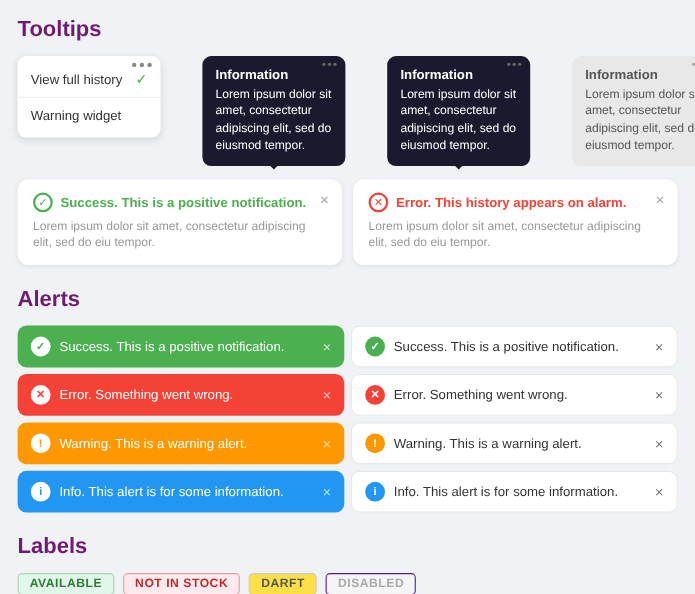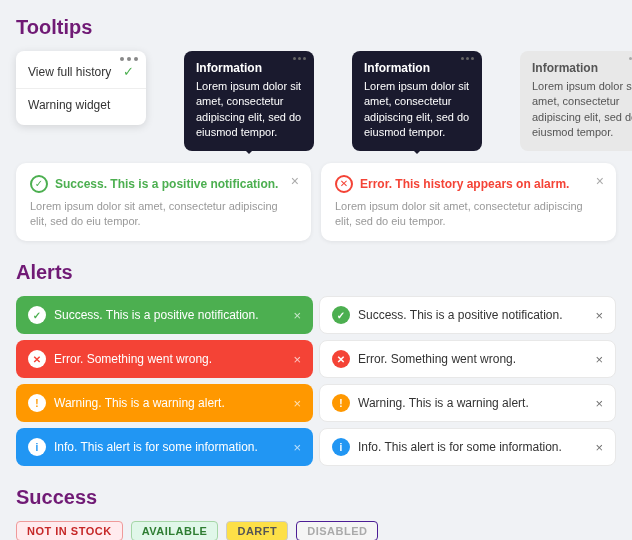--- a/index.html
+++ b/index.html
@@ -459,20 +459,20 @@
     <div class="alert-item alert-info-outline">
       <div class="alert-icon">i</div>
       <span class="alert-text">Info. This alert is for some information.</span>
       <span class="alert-close">×</span>
     </div>
 
   </div>
 </section>
 
 <section class="labels-section">
-  <h2 class="section-title">Success</h2>
+  <h2 class="section-title">Labels</h2>
   <div class="labels-row">
+    <span class="label-tag label-available">AVAILABLE</span>
     <span class="label-tag label-not-in-stock">NOT IN STOCK</span>
-    <span class="label-tag label-available">AVAILABLE</span>
     <span class="label-tag label-darft">DARFT</span>
     <span class="label-tag label-disabled">DISABLED</span>
   </div>
 </section>
 
 </body></html>

